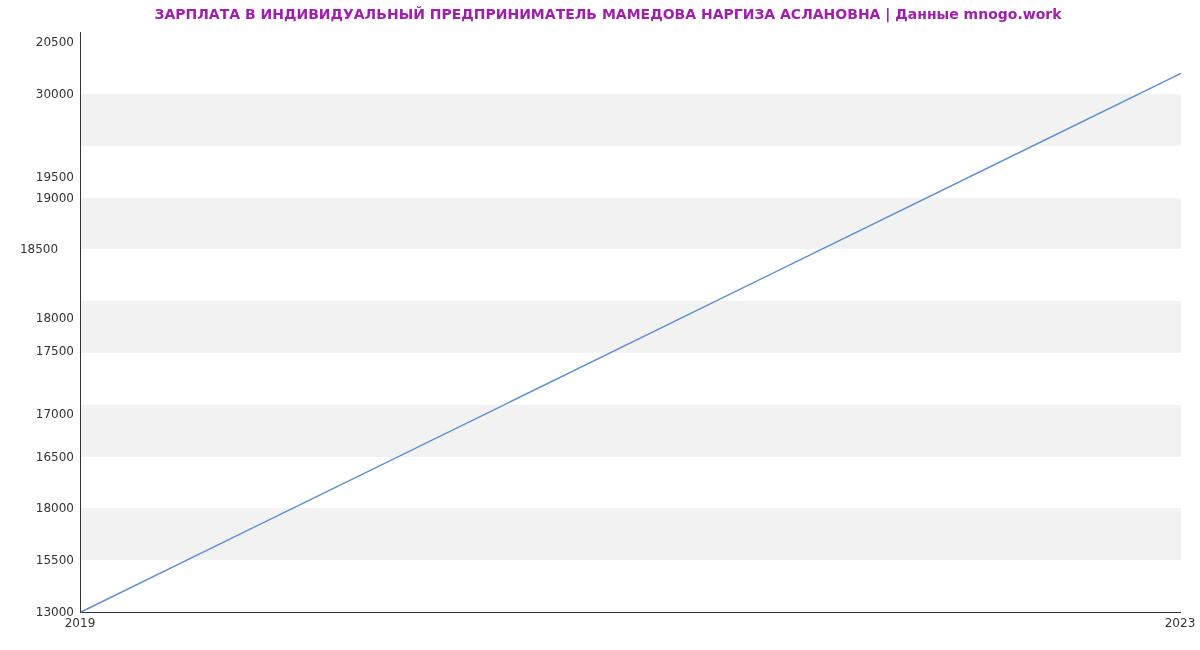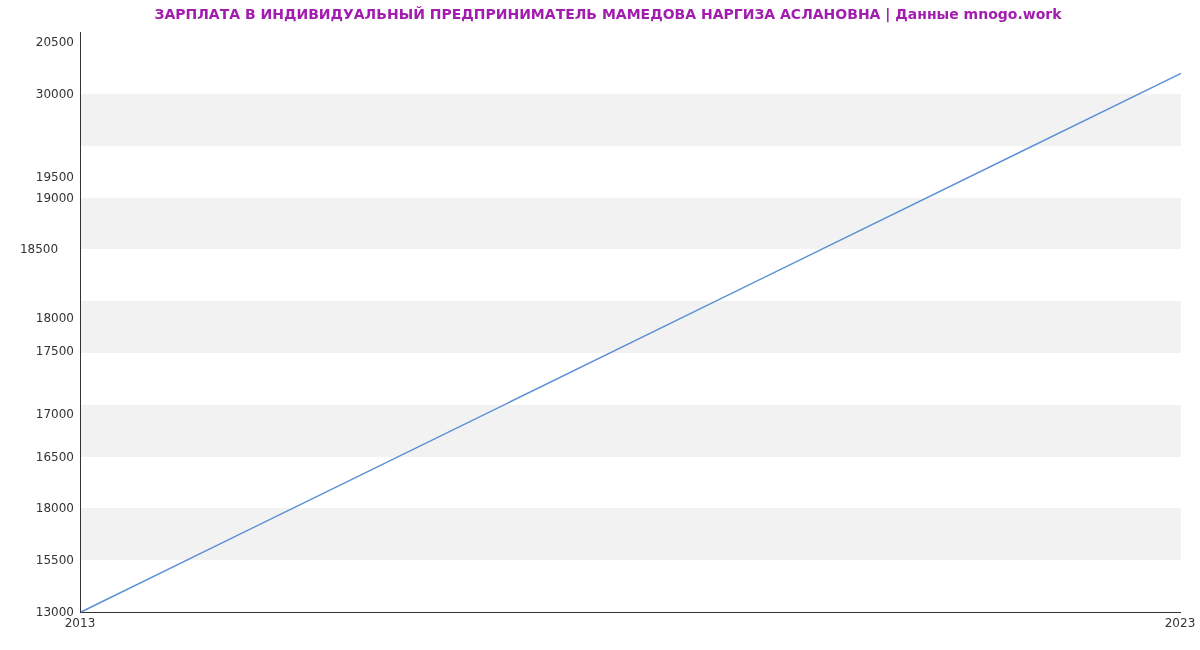--- a/index.html
+++ b/index.html
@@ -80,21 +80,21 @@
   <div class="y-label" style="top:456.6px;text-align:right;">16500</div>
   <div class="y-label" style="top:414px;">17000</div>
   <div class="y-label" style="top:351px;">17500</div>
   <div class="y-label" style="top:318px;">18000</div>
   <div class="y-label" style="top:249.4px;text-align:center;">18500</div>
   <div class="y-label" style="top:197.6px;">19000</div>
   <div class="y-label" style="top:145.8px;margin-top:31px;">19500</div>
   <div class="y-label" style="top:94.0px;">30000</div>
   <div class="y-label" style="top:42.2px;text-align:right;">20500</div>
 
-  <div class="x-label" style="left:80px;">2013</div>
+  <div class="x-label" style="left:80px;">2019</div>
   <div class="x-label" style="left:1180px;">2023</div>
 
   <div class="plot-area">
 
     <div class="band" style="top:62.1px; height:51.8px;"></div>
     <div class="band" style="top:165.7px; height:51.8px;"></div>
     <div class="band" style="top:269.3px; height:51.8px;"></div>
     <div class="band" style="top:372.9px; height:51.8px;"></div>
     <div class="band" style="top:476.4px; height:51.8px;"></div>
 

